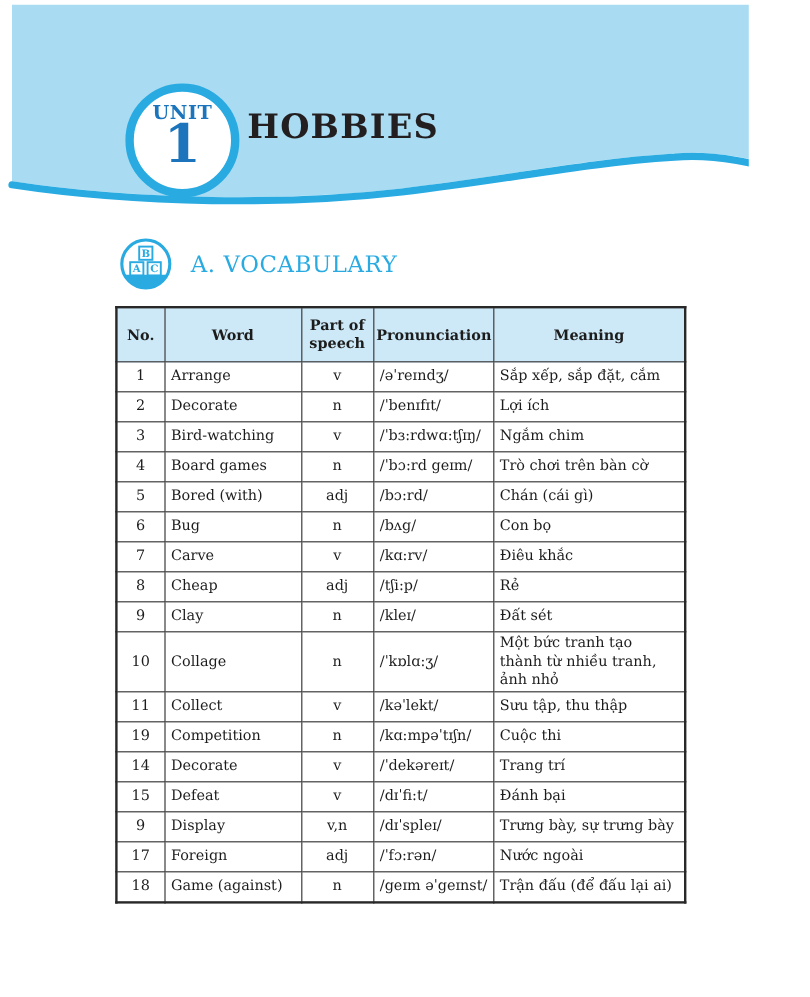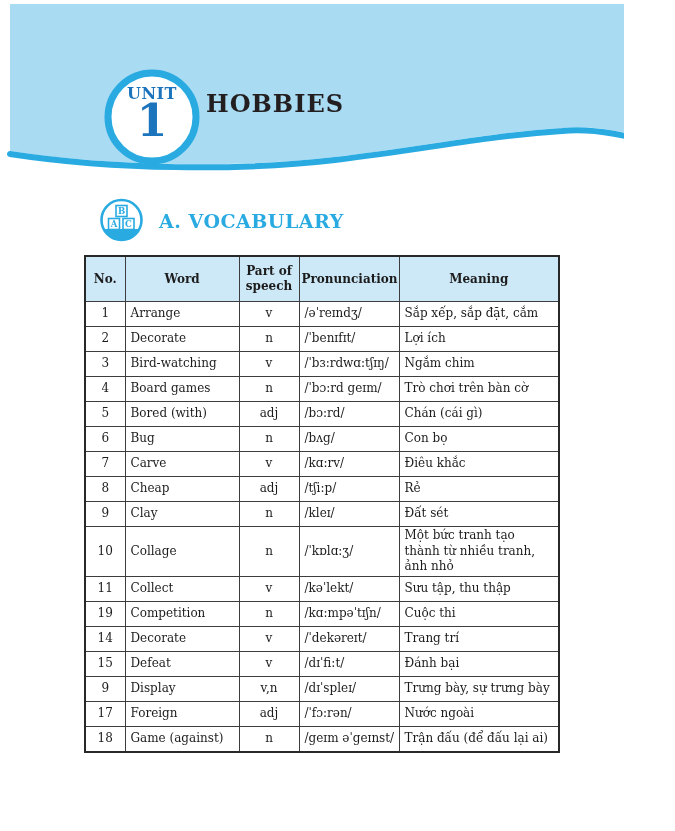--- a/index.html
+++ b/index.html
@@ -14,34 +14,34 @@
   .unit-label{
     position:absolute;left:104px;top:84px;width:96px;text-align:center;
     font-weight:bold;font-size:16px;color:var(--badge-text);letter-spacing:.5px;
   }
   .unit-number{
     position:absolute;left:104px;top:99px;width:96px;text-align:center;
     font-weight:bold;font-size:44px;line-height:1;color:var(--badge-text);
   }
   .page-title{
     position:absolute;left:206px;top:89px;
-    font-weight:bold;font-size:24px;letter-spacing:1px;color:var(--title-text);
+    font-weight:bold;font-size:28px;letter-spacing:1px;color:var(--title-text);
   }
 
   
   .section-row{
     position:absolute;top:197px;left:97px;
     display:flex;align-items:center;gap:13px;
   }
   .section-heading{
-    font-weight:bold;font-size:19px;letter-spacing:.5px;color:var(--accent);
+    font-weight:normal;font-size:19px;letter-spacing:.5px;color:var(--accent);
   }
 
   
-  .vocab-wrap{position:absolute;top:255px;left:84px;}
+  .vocab-wrap{position:absolute;top:255px;left:96px;}
   table.vocab{
     border-collapse:collapse;table-layout:fixed;width:474px;
     border:2px solid #282828;
   }
   table.vocab th, table.vocab td{
     border:1px solid var(--table-border);
     font-size:12px;color:var(--text);
     vertical-align:middle;
   }
   table.vocab th{

